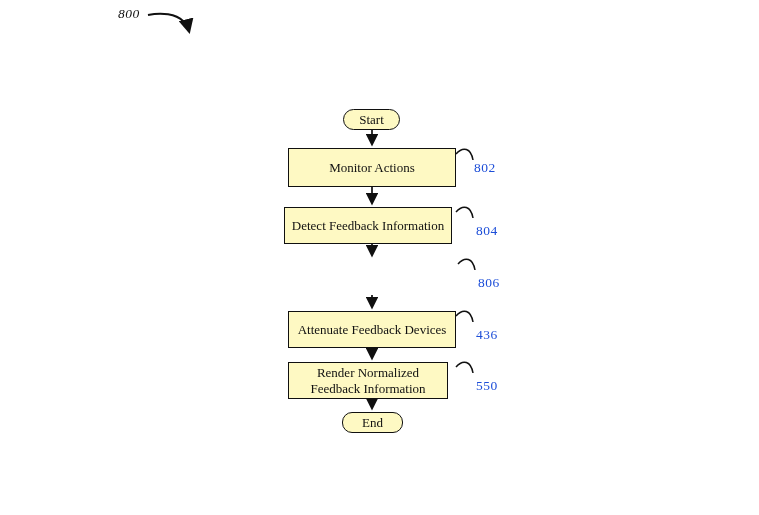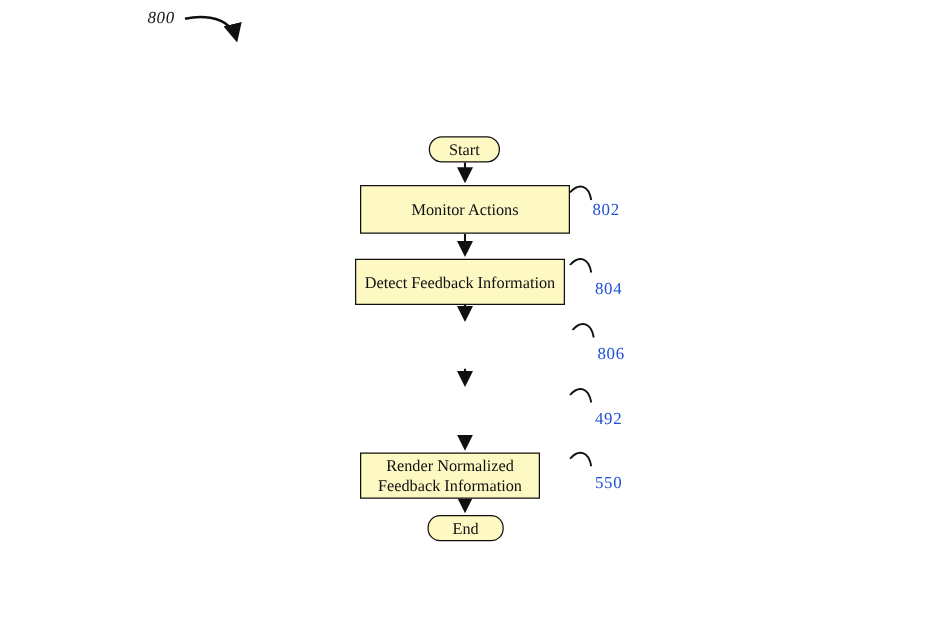--- a/index.html
+++ b/index.html
@@ -39,21 +39,21 @@
   .terminator {
     border-radius: 11px;
     font-size: 13px;
     padding: 0;
   }
   #node-start   { left: 343px; top: 109px; width: 57px;  height: 21px; }
   #node-802     { left: 288px; top: 148px; width: 168px; height: 39px; }
   #node-804     { left: 284px; top: 207px; width: 168px; height: 37px; text-align: right; }
   #node-806     { left: 286px; top: 259px; width: 172px; height: 36px; }
   #node-808     { left: 288px; top: 311px; width: 168px; height: 37px; }
-  #node-810     { left: 288px; top: 362px; width: 144px; height: 37px; }
+  #node-810     { left: 288px; top: 362px; width: 160px; height: 37px; }
   #node-end     { left: 342px; top: 412px; width: 61px;  height: 21px; border-radius: 10px; }
   .ref-label {
     position: absolute;
     font-size: 13.5px;
     color: #1d4ed8;
     letter-spacing: 0.5px;
   }
   #ref-802 { left: 474px; top: 160px; }
   #ref-804 { left: 476px; top: 223px; text-align: center; }
   #ref-806 { left: 478px; top: 259px; margin-top: 16px; }
@@ -104,28 +104,31 @@
 
   <div class="flow-node" id="node-802">
     <span>Monitor Actions</span>
   </div>
 
   <div class="flow-node" id="node-804">
     <span>Detect Feedback Information</span>
   </div>
 
 
+  <div class="flow-node" id="node-808">
+    <span>Attenuate Feedback Devices</span>
+  </div>
 
   <div class="flow-node" id="node-810">
     <span>Render Normalized Feedback Information</span>
   </div>
 
   <div class="flow-node terminator" id="node-end">
     <span>End</span>
   </div>
 
   <div class="ref-label" id="ref-802">802</div>
   <div class="ref-label" id="ref-804">804</div>
   <div class="ref-label" id="ref-806">806</div>
-  <div class="ref-label" id="ref-808">492</div>
+  <div class="ref-label" id="ref-808">436</div>
   <div class="ref-label" id="ref-810">550</div>
 
 </div>
 
 </body></html>

